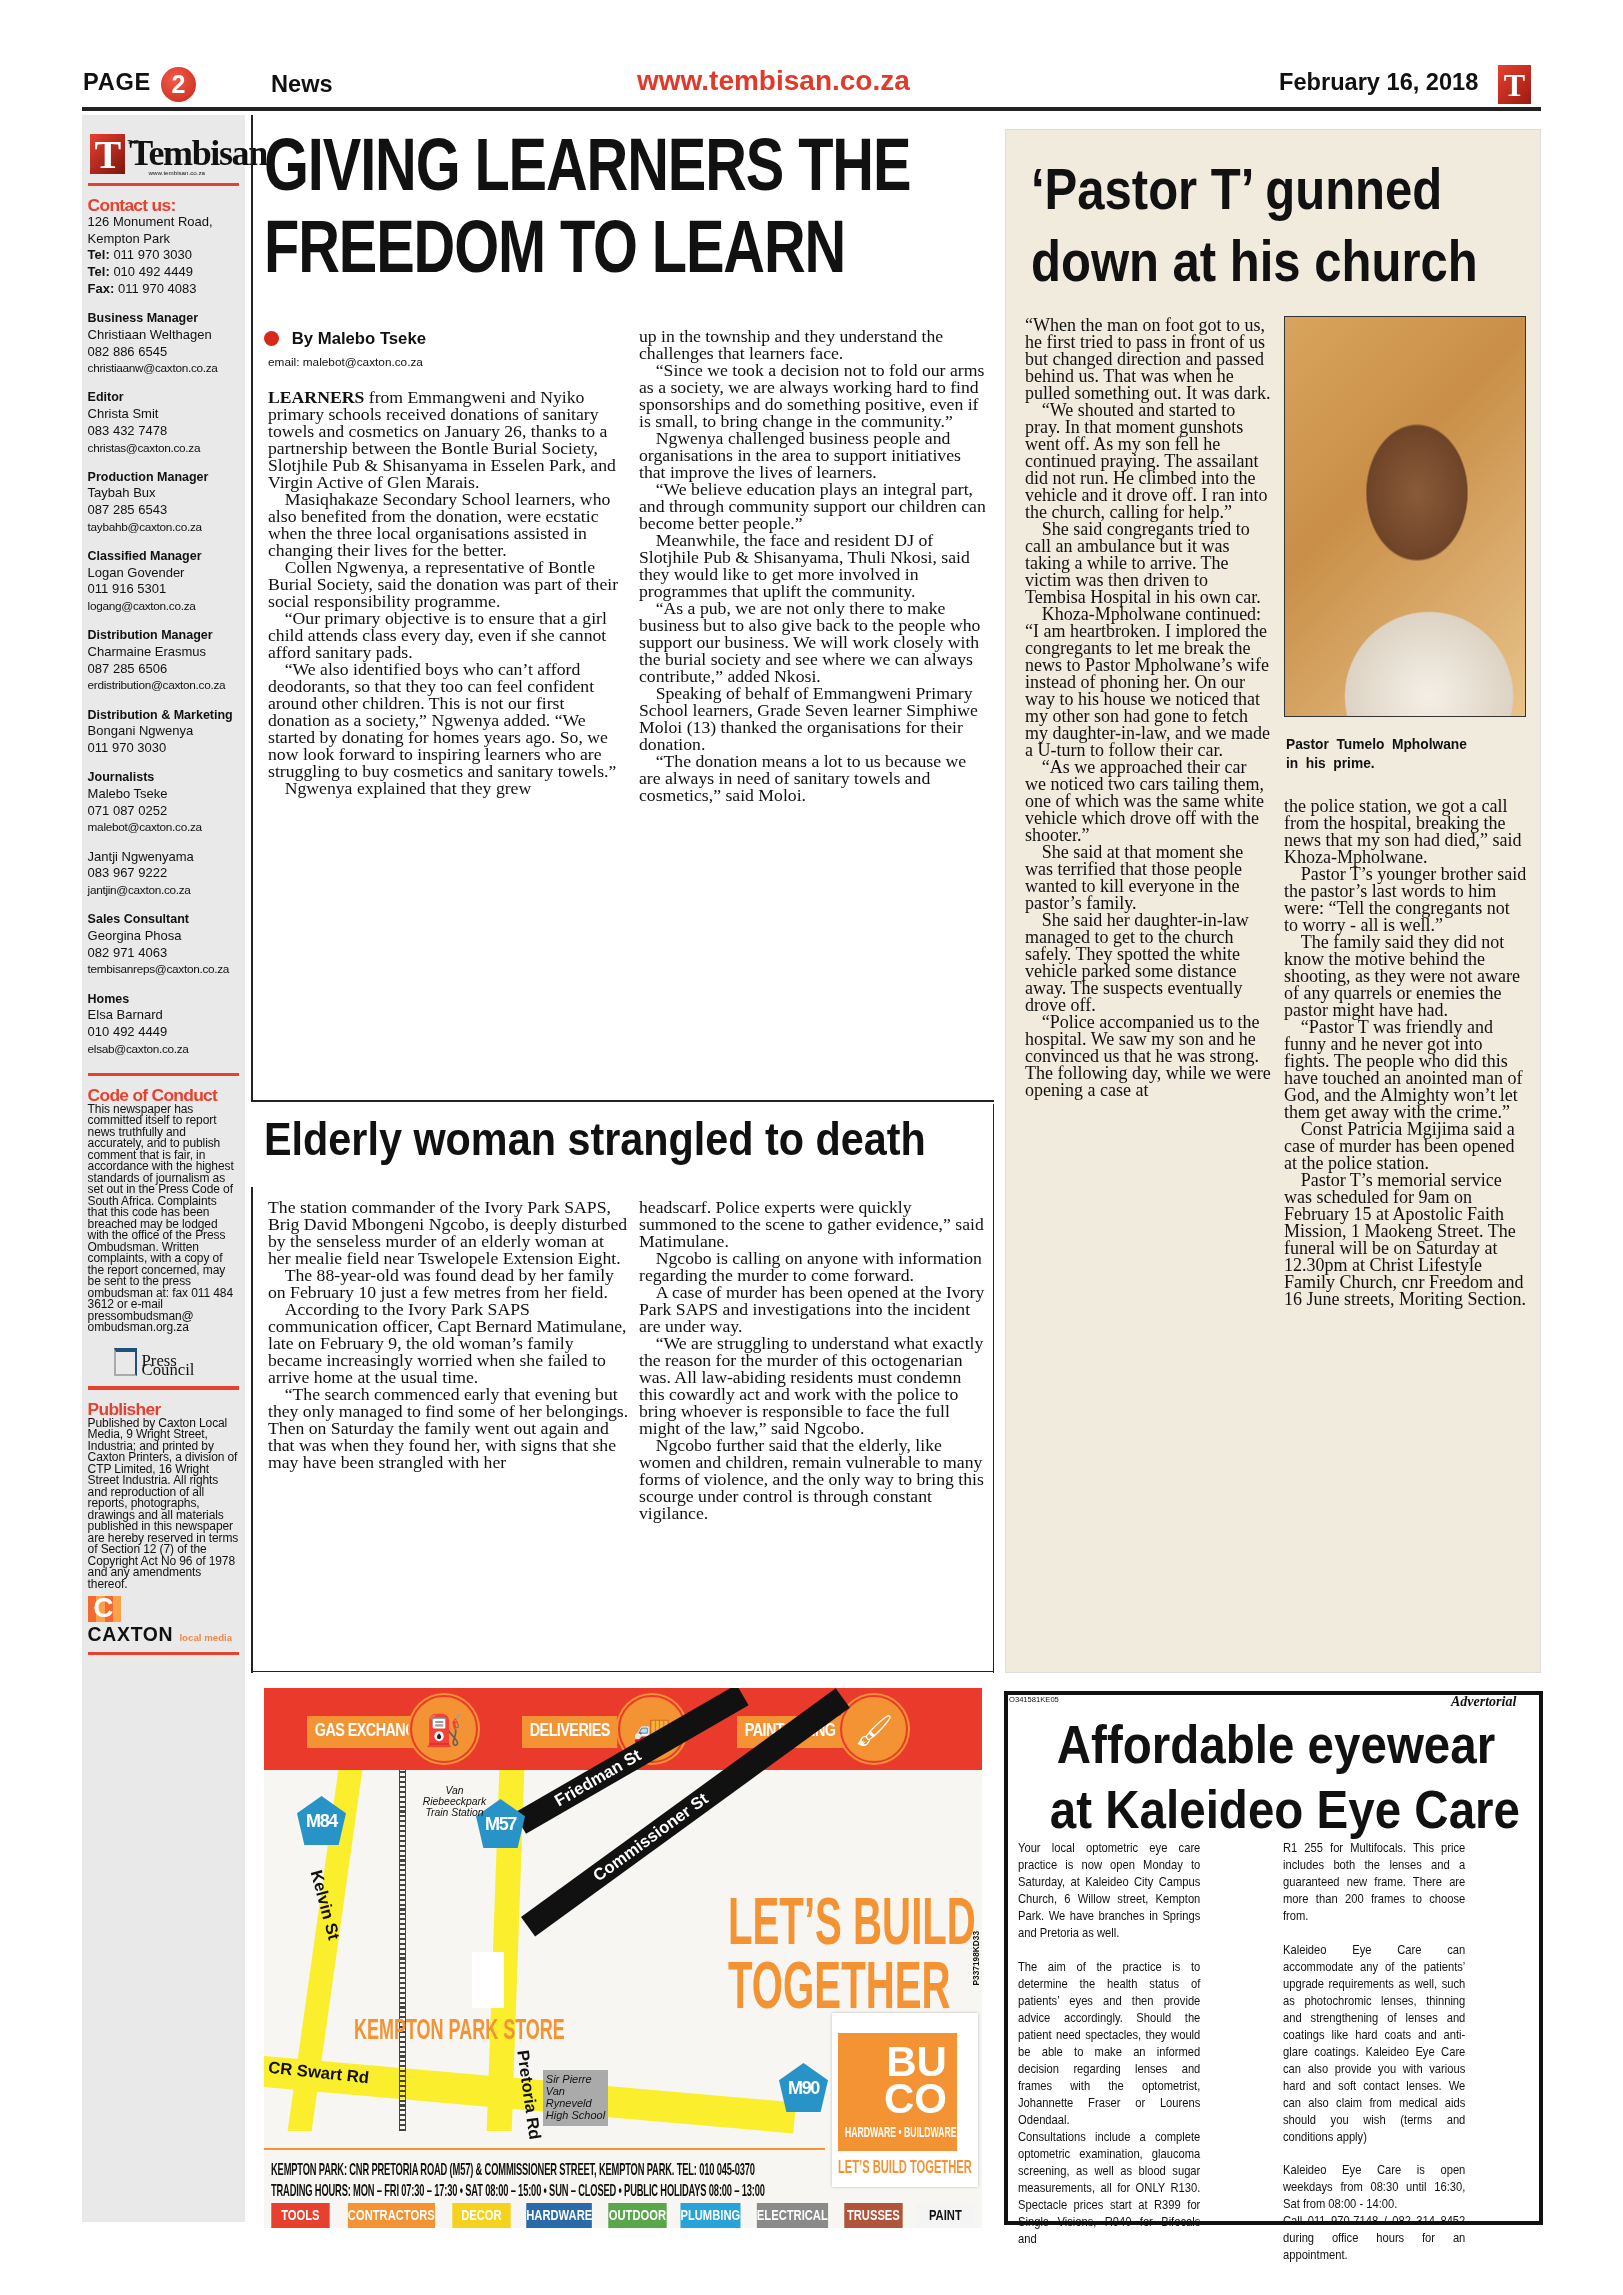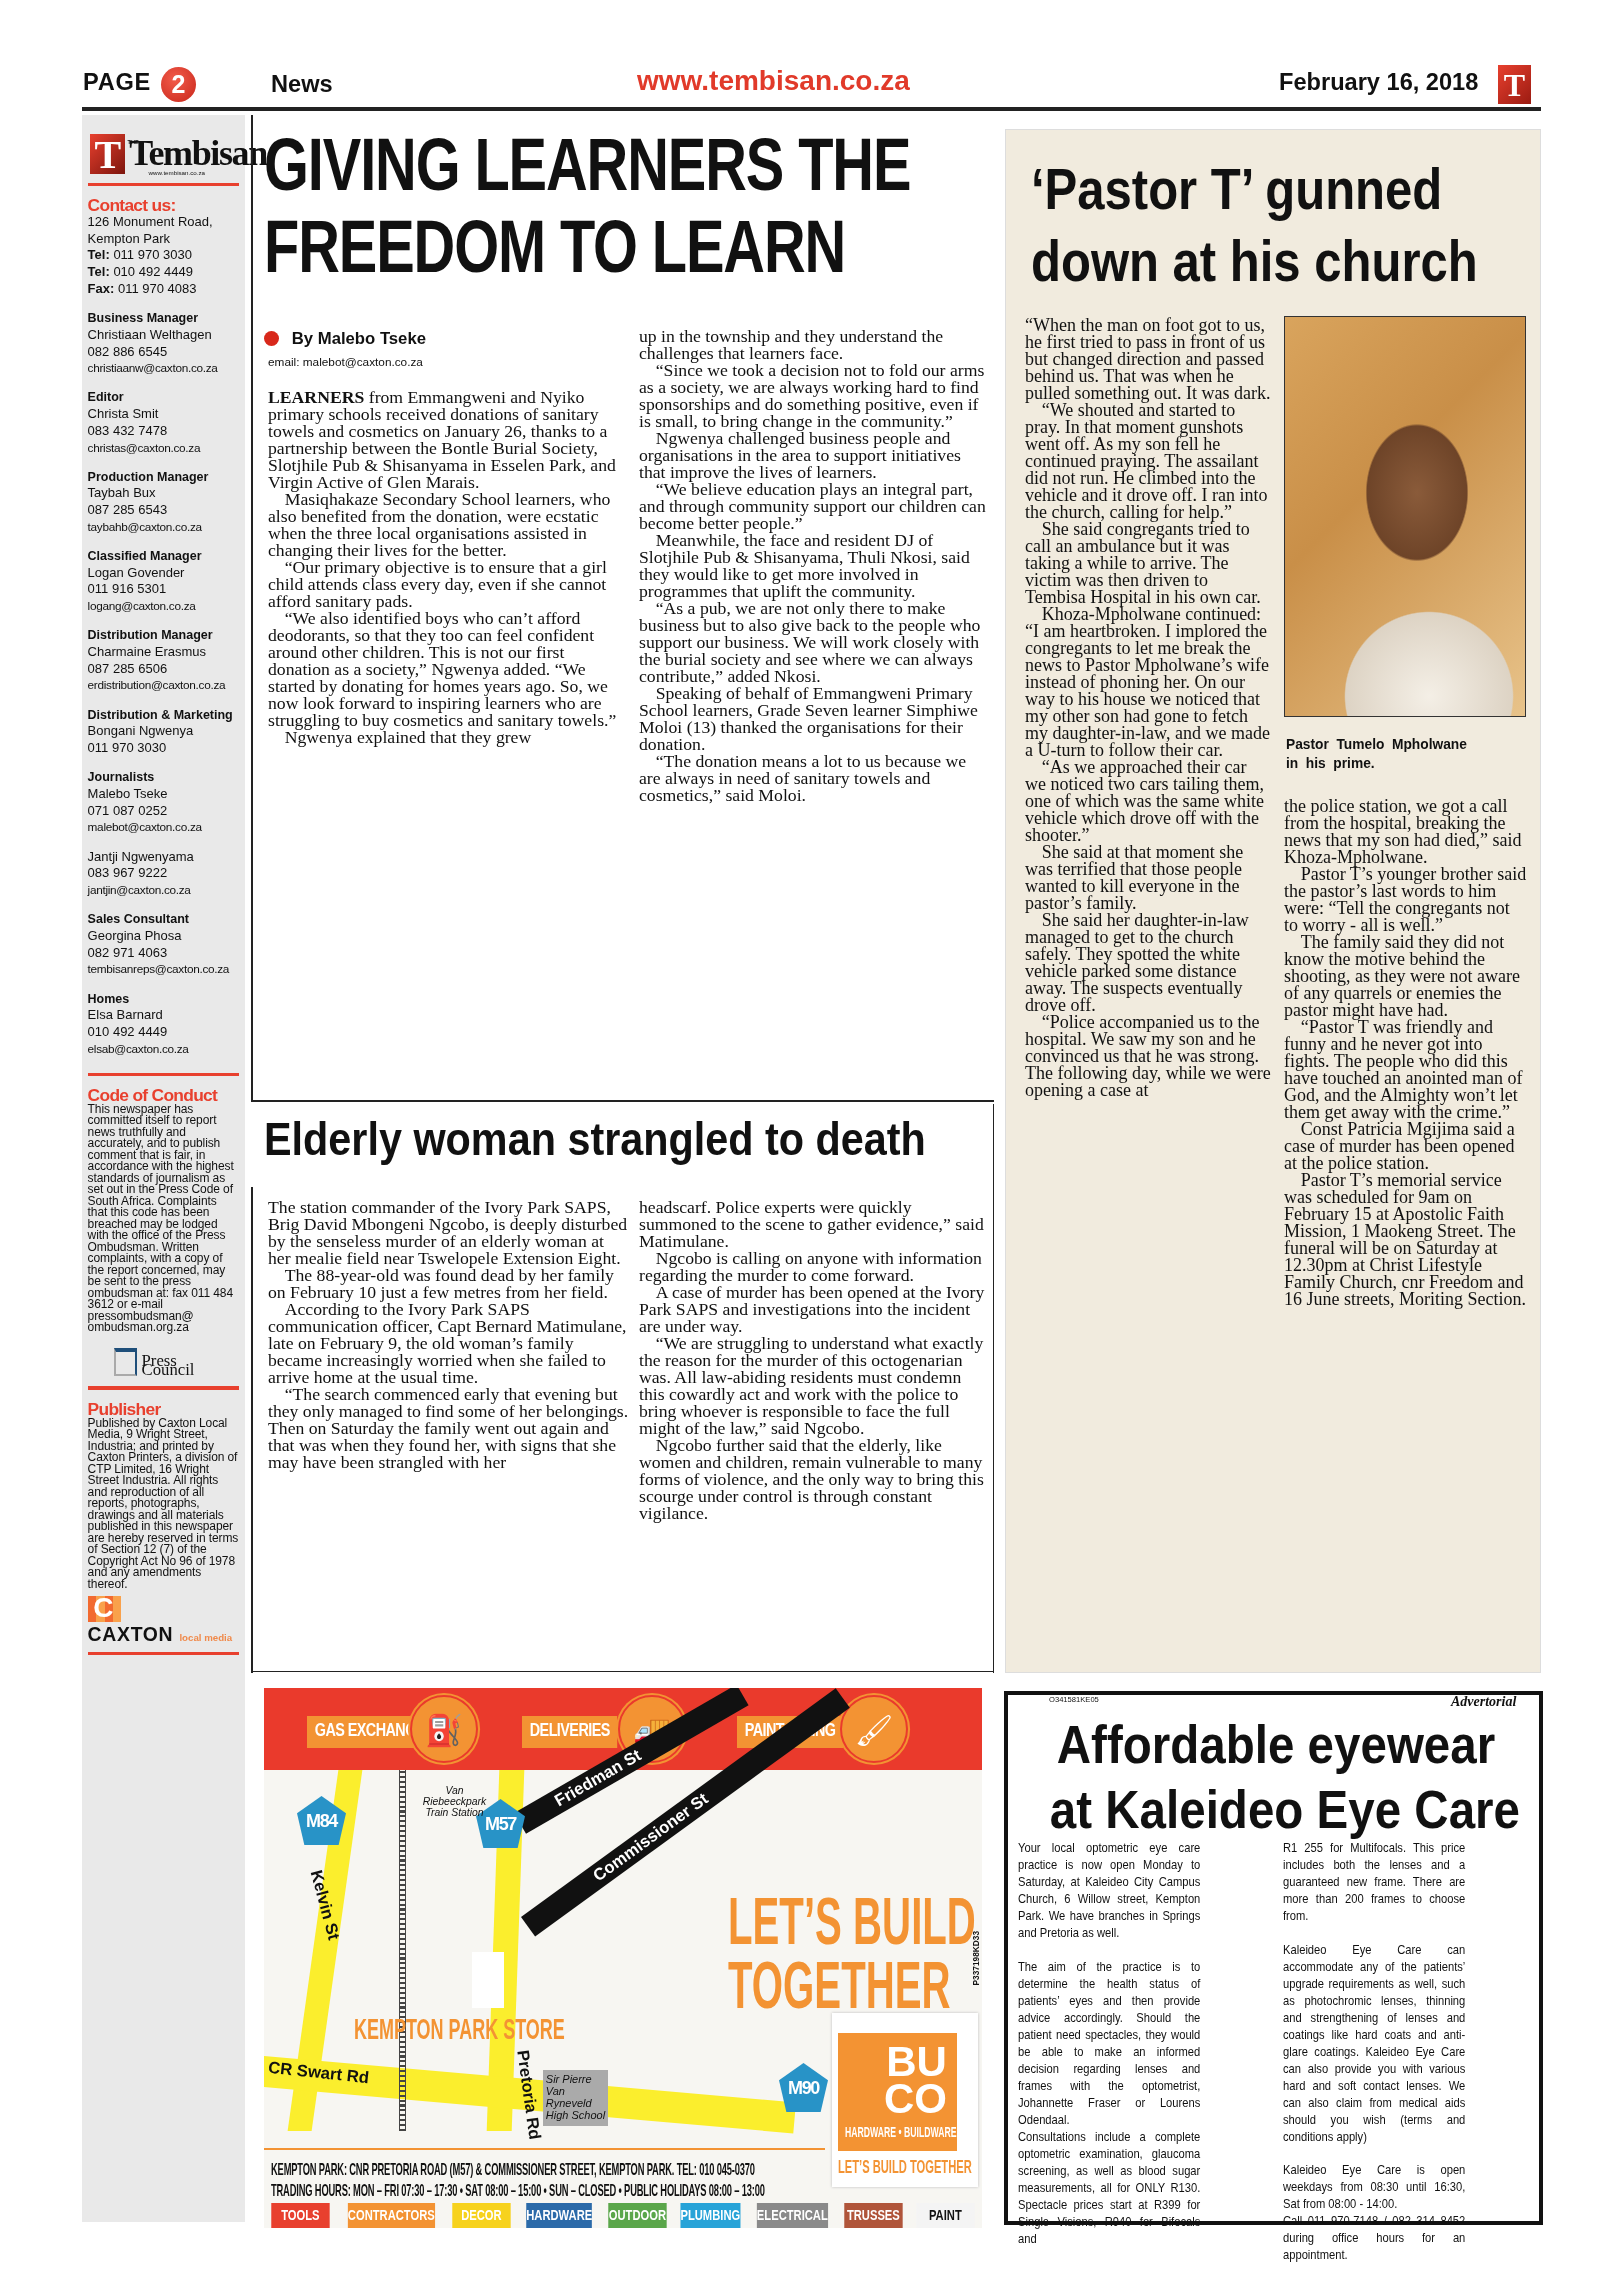--- a/index.html
+++ b/index.html
@@ -89,21 +89,21 @@
   .store-lbl { position: absolute; font: bold 29px "Liberation Sans", sans-serif; color: #f39333; transform: scaleX(0.62); transform-origin: left top; white-space: nowrap; }
   .school { position: absolute; background: #aaa; font: italic 11px "Liberation Sans", sans-serif; line-height: 11.8px; padding: 4.2px 2.8px; }
   .buco-logo { position: absolute; background: #fff; }
   .buco-logo .sq { position: absolute; background: #f39333; color: #fff; font: bold 42px "Liberation Sans", sans-serif; line-height: 37px; text-align: right; padding-right: 9.7px; }
   .buco-logo .sub { position: absolute; color: #f39333; font: bold 14px "Liberation Sans", sans-serif; transform: scaleX(0.62); transform-origin: left top; white-space: nowrap; }
   .buco-info { position: absolute; left: 7px; font: bold 16.7px "Liberation Sans", sans-serif; transform: scaleX(0.56); transform-origin: left top; white-space: nowrap; letter-spacing: -0.3px; }
   .buco-cats { position: absolute; left: 0; bottom: 0; width: 100%; height: 25px; display: flex; }
   .buco-cats span { flex: 1; color: #fff; font: bold 14px "Liberation Sans", sans-serif; text-align: center; line-height: 25px; transform: scaleX(0.8); }
   .adcode { position: absolute; right: 1.4px; top: 243px; font: bold 8.3px "Liberation Sans", sans-serif; writing-mode: vertical-rl; transform: rotate(180deg); }
   .ad-eye-full { left: 1004px; top: 1691px; width: 539px; height: 534px; border: 4.2px solid #111; background: #fff; }
-  .eye-code { left: 1009px; top: 1695px; font: 7.6px "Liberation Sans", sans-serif; padding-left: 40px; }
+  .eye-code { left: 1009px; top: 1695px; font: 7.6px "Liberation Sans", sans-serif; }
   .eye-tag { left: 1451px; top: 1694px; font: italic bold 14px "Liberation Serif", serif; }
   .eye-h { left: 1019px; top: 1712px; width: 514px; text-align: center; font: bold 54px "Liberation Sans", sans-serif; line-height: 65px; white-space: nowrap; transform: scaleX(0.88); transform-origin: center top; }
   .eye-col { font: 13px "Liberation Sans", sans-serif; line-height: 17px; text-align: justify; transform: scaleX(0.86); transform-origin: left top; }
   .eye-c1 { left: 1018px; top: 1839px; width: 182px; }
   .eye-c2 { left: 1188px; top: 1839px; width: 182px; }
   .eye-col .gap { height: 16.7px; }
 </style>
 </head>
 <body>
 
@@ -219,20 +219,21 @@
 <div class="abs col-rule"></div>
 <div class="abs h1">
   <div>GIVING LEARNERS THE</div>
   <div>FREEDOM TO LEARN</div>
 </div>
 <div class="abs byline"><span class="dot"></span><span>By Malebo Tseke</span></div>
 <div class="abs email">email: malebot@caxton.co.za</div>
 <div class="abs col s1c1">
   <p class="first"><b>LEARNERS</b><span> from Emmangweni and Nyiko primary schools received donations of sanitary towels and cosmetics on January 26, thanks to a partnership between the Bontle Burial Society, Slotjhile Pub &amp; Shisanyama in Esselen Park, and Virgin Active of Glen Marais.</span></p>
   <p>Masiqhakaze Secondary School learners, who also benefited from the donation, were ecstatic when the three local organisations assisted in changing their lives for the better.</p>
+  <p>Collen Ngwenya, a representative of Bontle Burial Society, said the donation was part of their social responsibility programme.</p>
   <p>“Our primary objective is to ensure that a girl child attends class every day, even if she cannot afford sanitary pads.</p>
   <p>“We also identified boys who can’t afford deodorants, so that they too can feel confident around other children. This is not our first donation as a society,” Ngwenya added. “We started by donating for homes years ago. So, we now look forward to inspiring learners who are struggling to buy cosmetics and sanitary towels.”</p>
   <p>Ngwenya explained that they grew</p>
 </div>
 <div class="abs col s1c2">
   <p class="first">up in the township and they understand the challenges that learners face.</p>
   <p>“Since we took a decision not to fold our arms as a society, we are always working hard to find sponsorships and do something positive, even if is small, to bring change in the community.”</p>
   <p>Ngwenya challenged business people and organisations in the area to support initiatives that improve the lives of learners.</p>
   <p>“We believe education plays an integral part, and through community support our children can become better people.”</p>
   <p>Meanwhile, the face and resident DJ of Slotjhile Pub &amp; Shisanyama, Thuli Nkosi, said they would like to get more involved in programmes that uplift the community.</p>

